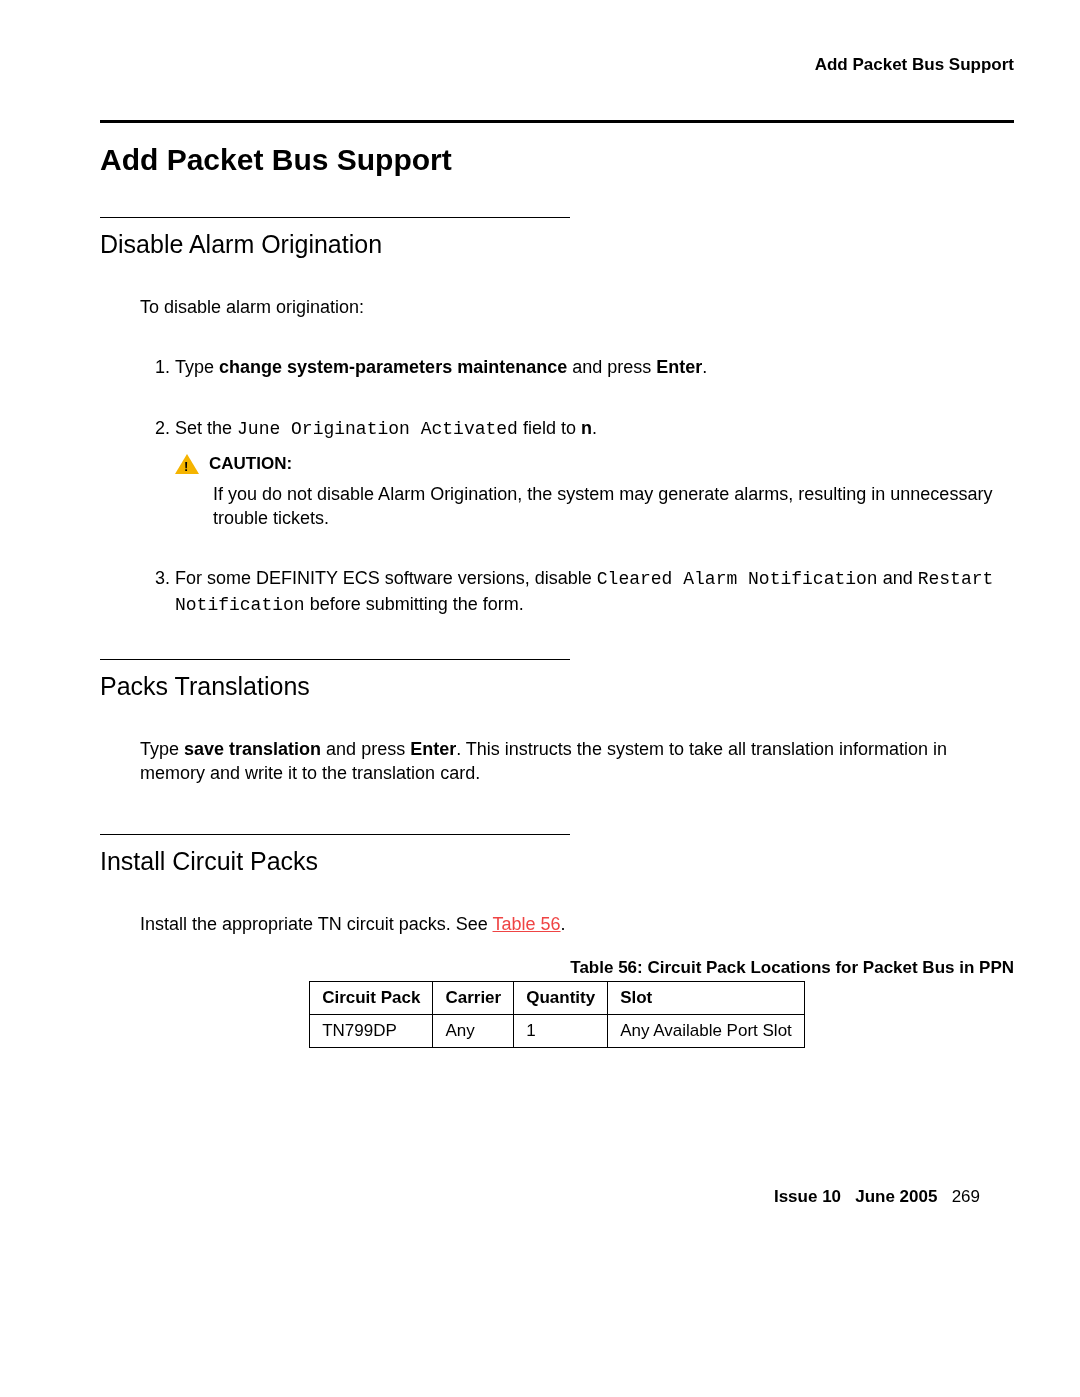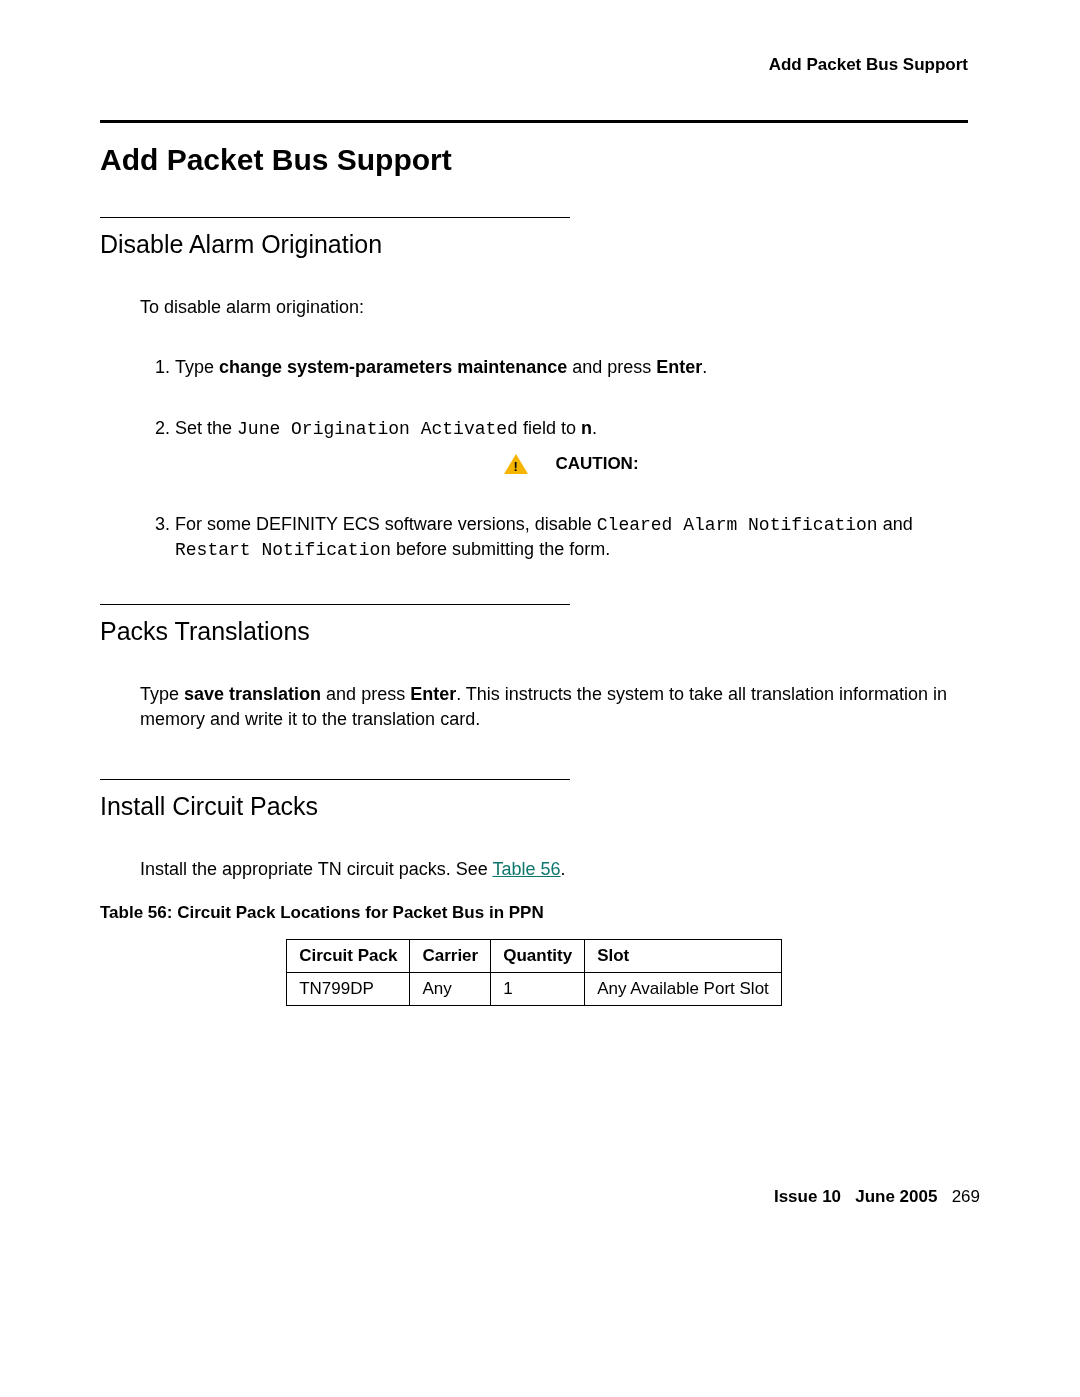--- a/index.html
+++ b/index.html
@@ -6,21 +6,21 @@
     font-family: Arial, Helvetica, sans-serif;
     margin: 0;
     padding: 0;
     background: #fff;
     color: #000;
   }
   .page {
     width: 1080px;
     height: 1257px;
     box-sizing: border-box;
-    padding: 55px 112px 40px 100px;
+    padding: 55px 66px 40px 100px;
     position: relative;
   }
   .running-head {
     text-align: right;
     font-weight: bold;
     font-size: 17px;
     margin-bottom: 45px;
   }
   .thick-rule {
     border: none;
@@ -54,23 +54,22 @@
     padding: 0;
   }
   ol.steps > li {
     margin-bottom: 12px;
   }
   .mono { font-family: "Courier New", monospace; }
   .bold { font-weight: bold; }
   .caution-row {
     display: flex;
     align-items: center;
-    gap: 27px;
+    gap: 10px;
     margin: 12px 0 6px 0;
-    justify-content: center;
   }
   .caution-icon {
     width: 0; height: 0;
     border-left: 12px solid transparent;
     border-right: 12px solid transparent;
     border-bottom: 20px solid #f5b400;
     position: relative;
   }
   .caution-icon::after {
     content: "!";
@@ -78,26 +77,26 @@
     left: -3px;
     top: 4px;
     font-size: 13px;
     font-weight: bold;
     color: #000;
   }
   .caution-label {
     font-weight: bold;
     font-size: 17px;
   }
-  .link { color: #0f766e; text-decoration: underline; }
+  .link { color: #ef4444; text-decoration: underline; }
   .table-caption {
     font-weight: bold;
     font-size: 17px;
-    text-align: left;
-    margin: 22px 0 16px 0;
+    text-align: right;
+    margin: 22px 0 3px 0;
   }
   table.data {
     border-collapse: collapse;
     margin: 0 auto;
     font-size: 17px;
   }
   table.data th, table.data td {
     border: 1.5px solid #000;
     padding: 6px 12px;
     text-align: left;
@@ -130,20 +129,21 @@
   <ol class="steps">
     <li>
       <span>Type </span><span class="bold">change system-parameters maintenance</span><span> and press </span><span class="bold">Enter</span><span>.</span>
     </li>
     <li>
       <span>Set the </span><span class="mono">June Origination Activated</span><span> field to </span><span class="bold">n</span><span>.</span>
       <div class="caution-row indent-1">
         <span class="caution-icon"></span>
         <span class="caution-label">CAUTION:</span>
       </div>
+      <p class="indent-1" style="margin-left:38px; margin-top:0;">If you do not disable Alarm Origination, the system may generate alarms, resulting in unnecessary trouble tickets.</p>
     </li>
     <li>
       <span>For some DEFINITY ECS software versions, disable </span><span class="mono">Cleared Alarm Notification</span><span> and </span><span class="mono">Restart Notification</span><span> before submitting the form.</span>
     </li>
   </ol>
 
   <div style="height:30px"></div>
 
   <hr class="thin-rule">
   <h2 class="section-heading">Packs Translations</h2>

